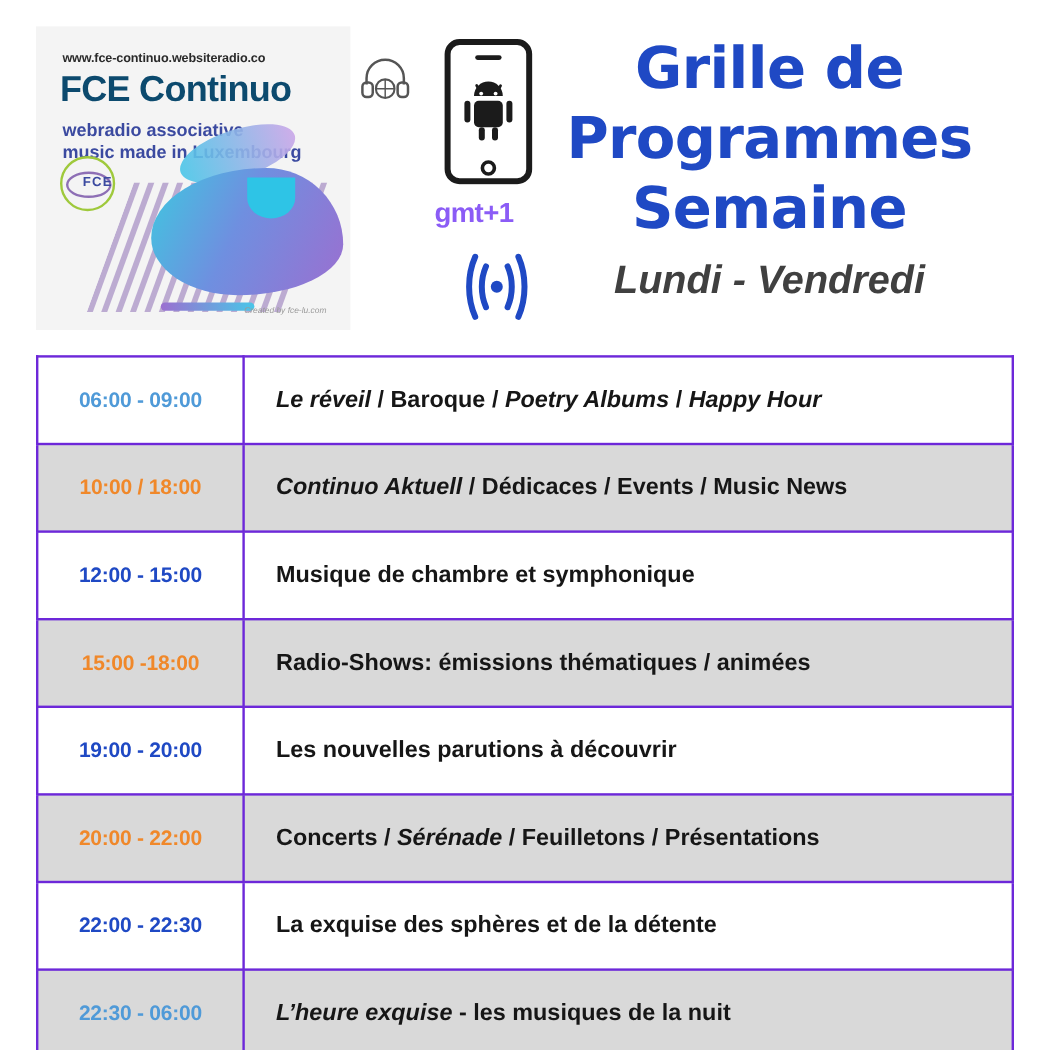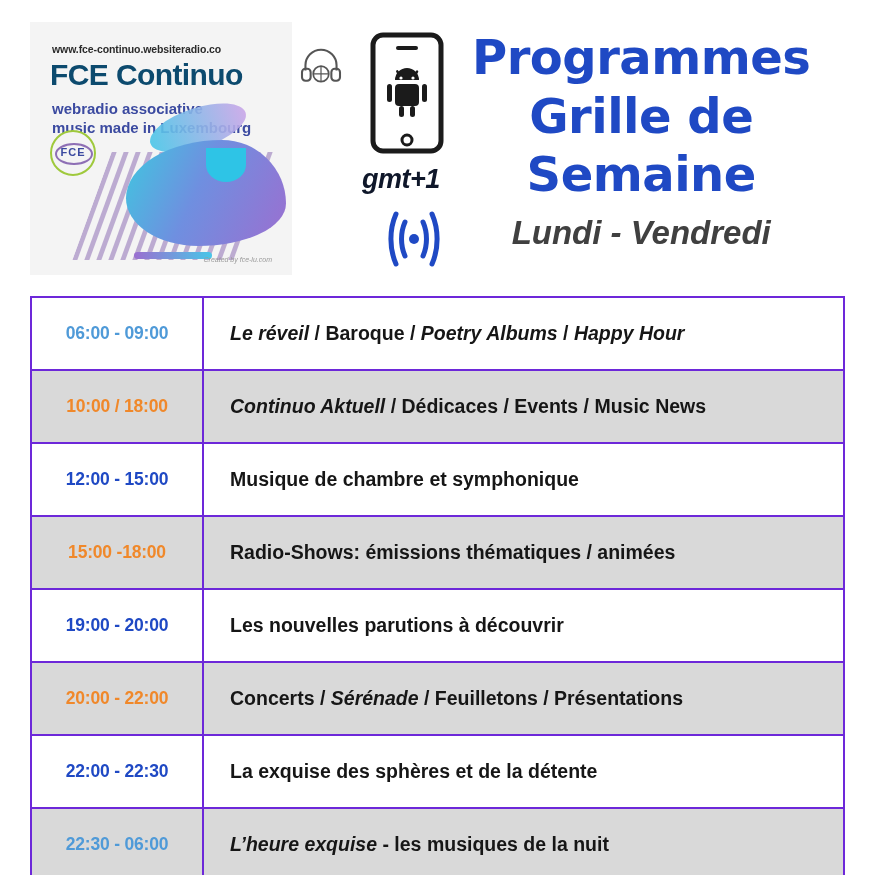--- a/index.html
+++ b/index.html
@@ -85,21 +85,21 @@
     width: 38px;
     height: 22px;
     border: 2px solid #8e6fb5;
     border-radius: 50%;
     box-sizing: border-box;
   }
   .logo-badge-text {
     position: absolute;
     left: 0; right: 0;
     top: 14px;
-    text-align: center;
+    text-align: right;
     font-size: 11px;
     font-weight: bold;
     color: #3b4aa0;
     letter-spacing: 1px;
   }
   
   .stripes {
     position: absolute;
     left: 62px;
     top: 130px;
@@ -182,25 +182,24 @@
     position: absolute;
     left: 78px;
     top: 10px;
     width: 74px;
     height: 122px;
   }
   .gmt-label {
     position: absolute;
     left: 70px;
     top: 142px;
-    font-size: 27px;
-    font-weight: bold;
-    color: #0f172a;
+    font-size: 23px;
+    font-weight: bold;
+    color: #8b5cf6;
     letter-spacing: -0.5px;
-    font-style: italic;
   }
   .wifi-icon {
     position: absolute;
     left: 68px;
     top: 182px;
     width: 108px;
     height: 70px;
   }
 
   
@@ -336,22 +335,22 @@
           <path d="M36 10 a38 50 0 0 0 0 50"></path>
           <path d="M45 18 a26 34 0 0 0 0 34"></path>
           <path d="M72 10 a38 50 0 0 1 0 50"></path>
           <path d="M63 18 a26 34 0 0 1 0 34"></path>
         </g>
         <circle cx="54" cy="35" r="5" fill="#1f49c4"></circle>
       </svg>
     </div>
 
     <div class="title-col">
+      <div class="title-main">Grille de</div>
       <div class="title-main">Programmes</div>
-      <div class="title-main">Grille de</div>
       <div class="title-main">Semaine</div>
       <div class="title-sub">Lundi - Vendredi</div>
     </div>
   </div>
 
   <table class="schedule">
     <tbody id="schedule-body">
         <tr>
           <td class="time t-light">06:00 - 09:00</td>
           <td class="show"><em class="it">Le réveil</em><span> / Baroque / </span><em class="it">Poetry Albums</em><span> / </span><em class="it">Happy Hour</em></td>

